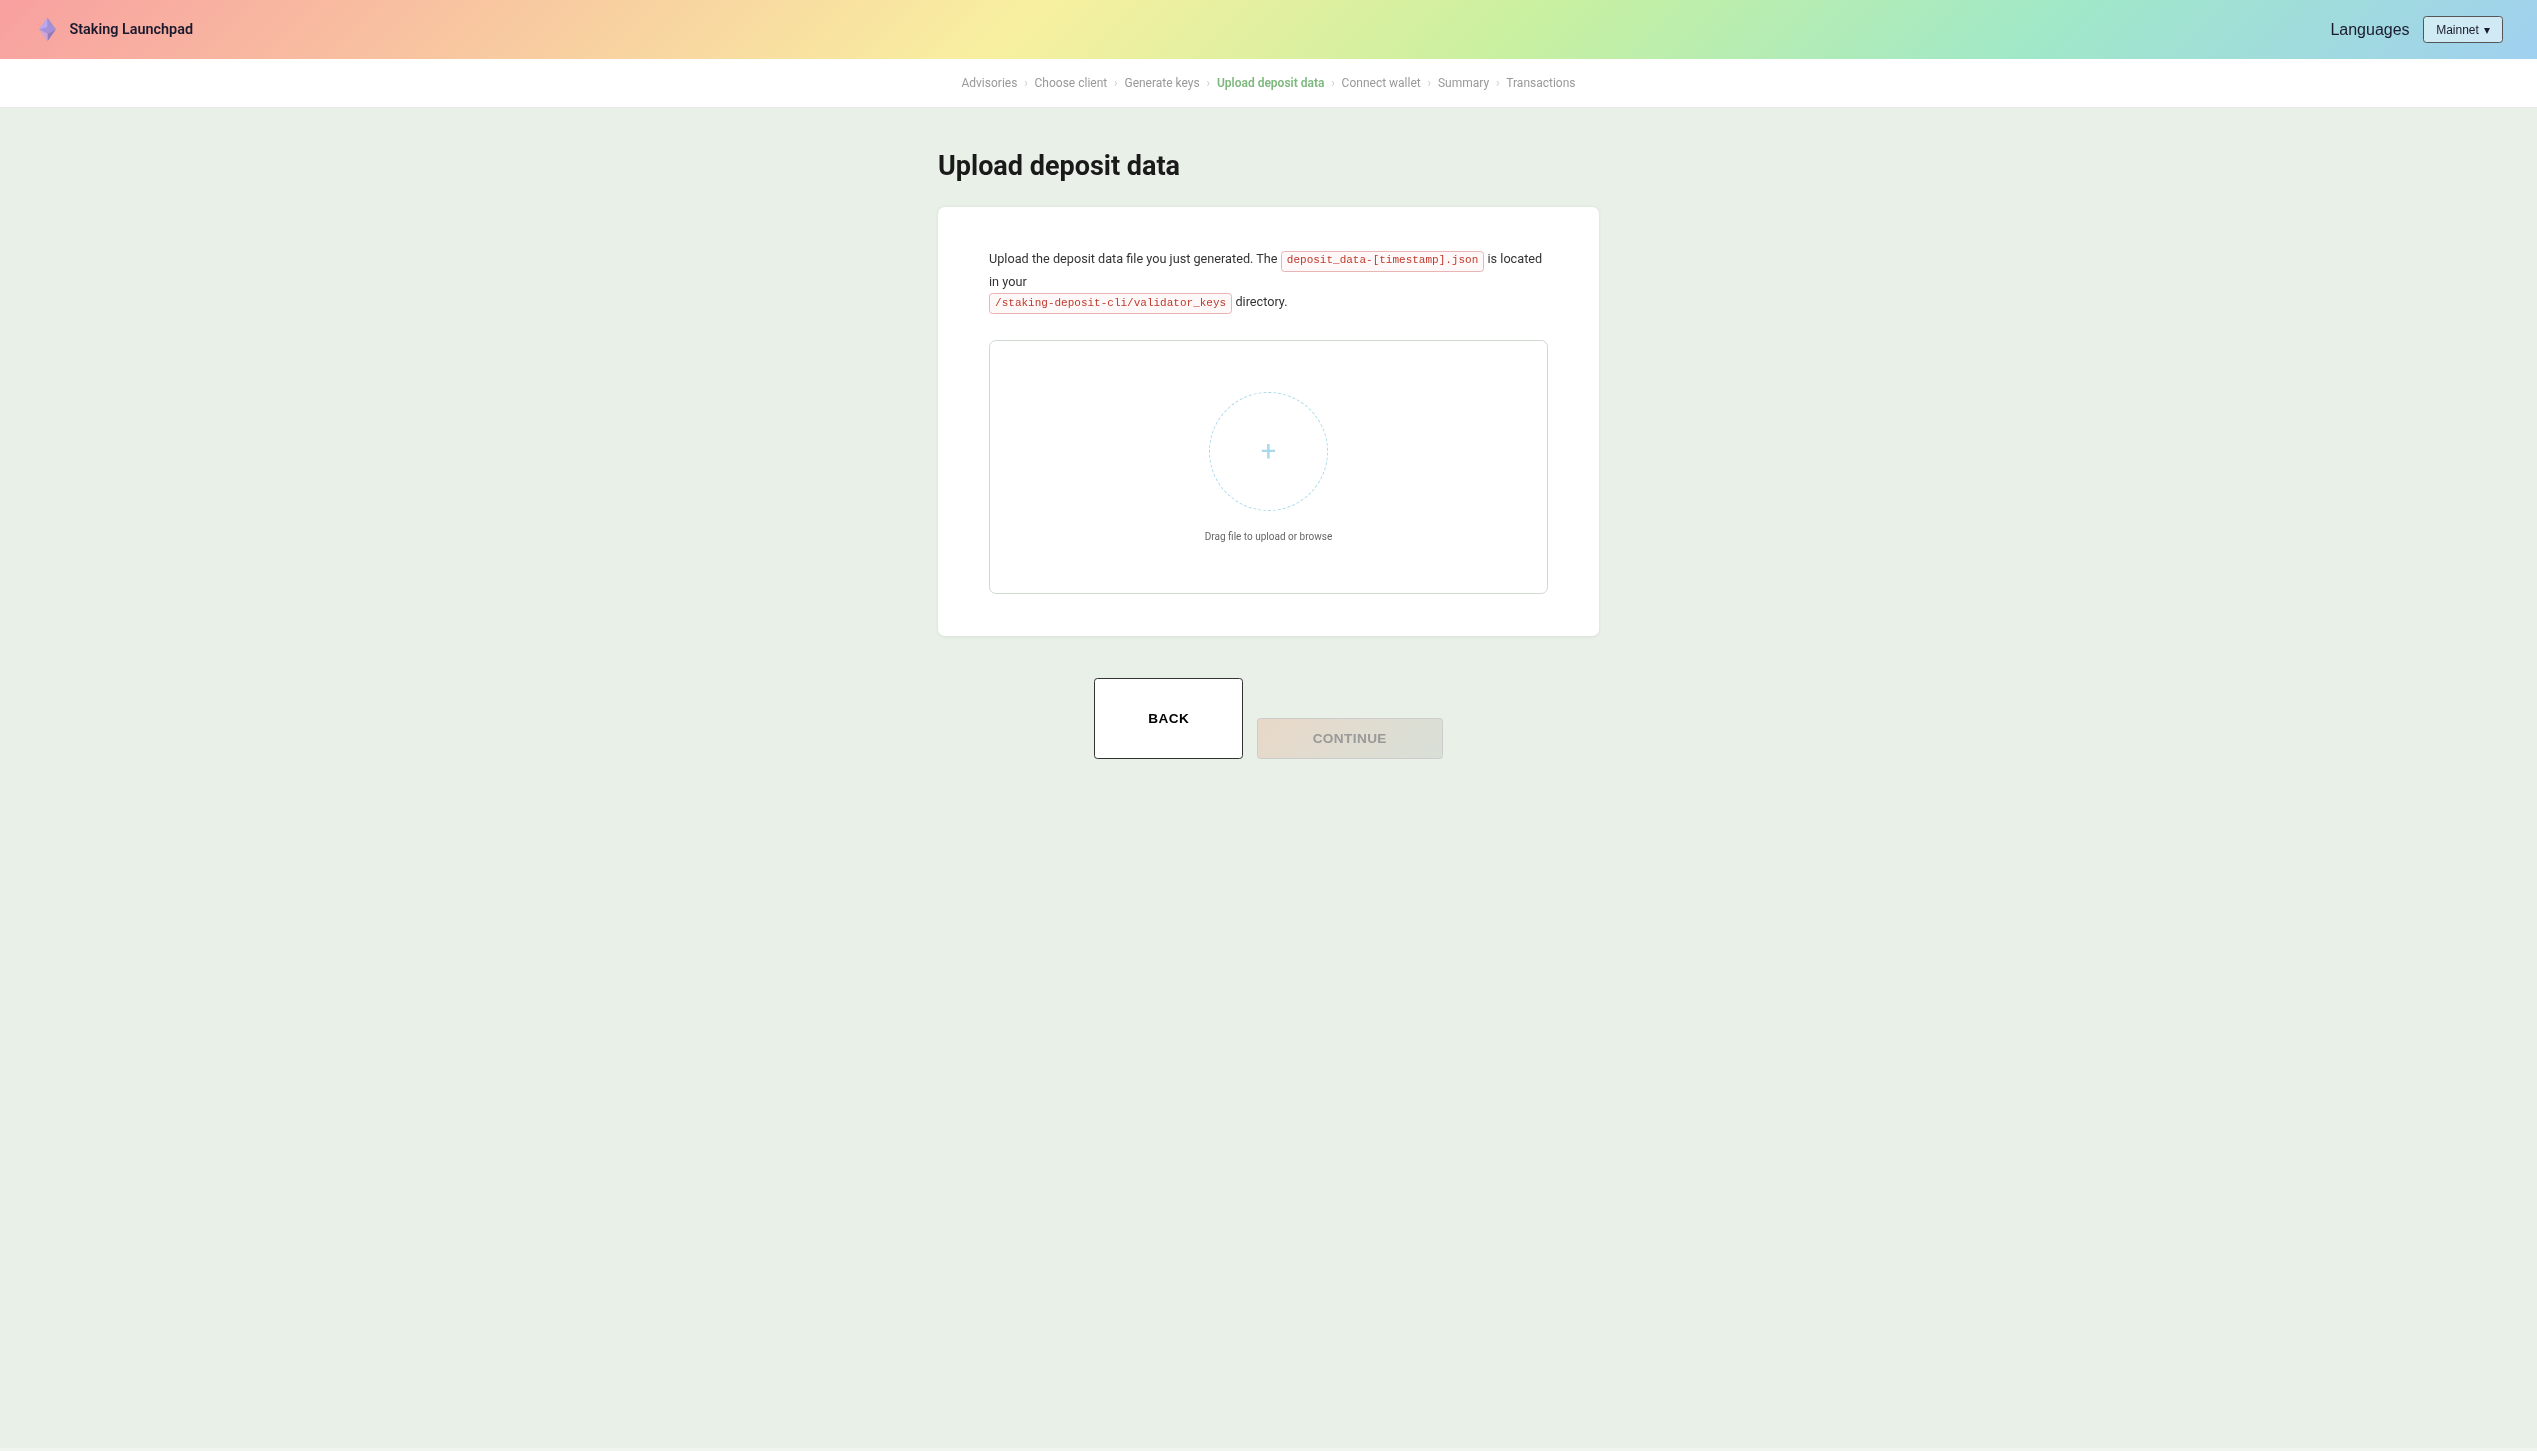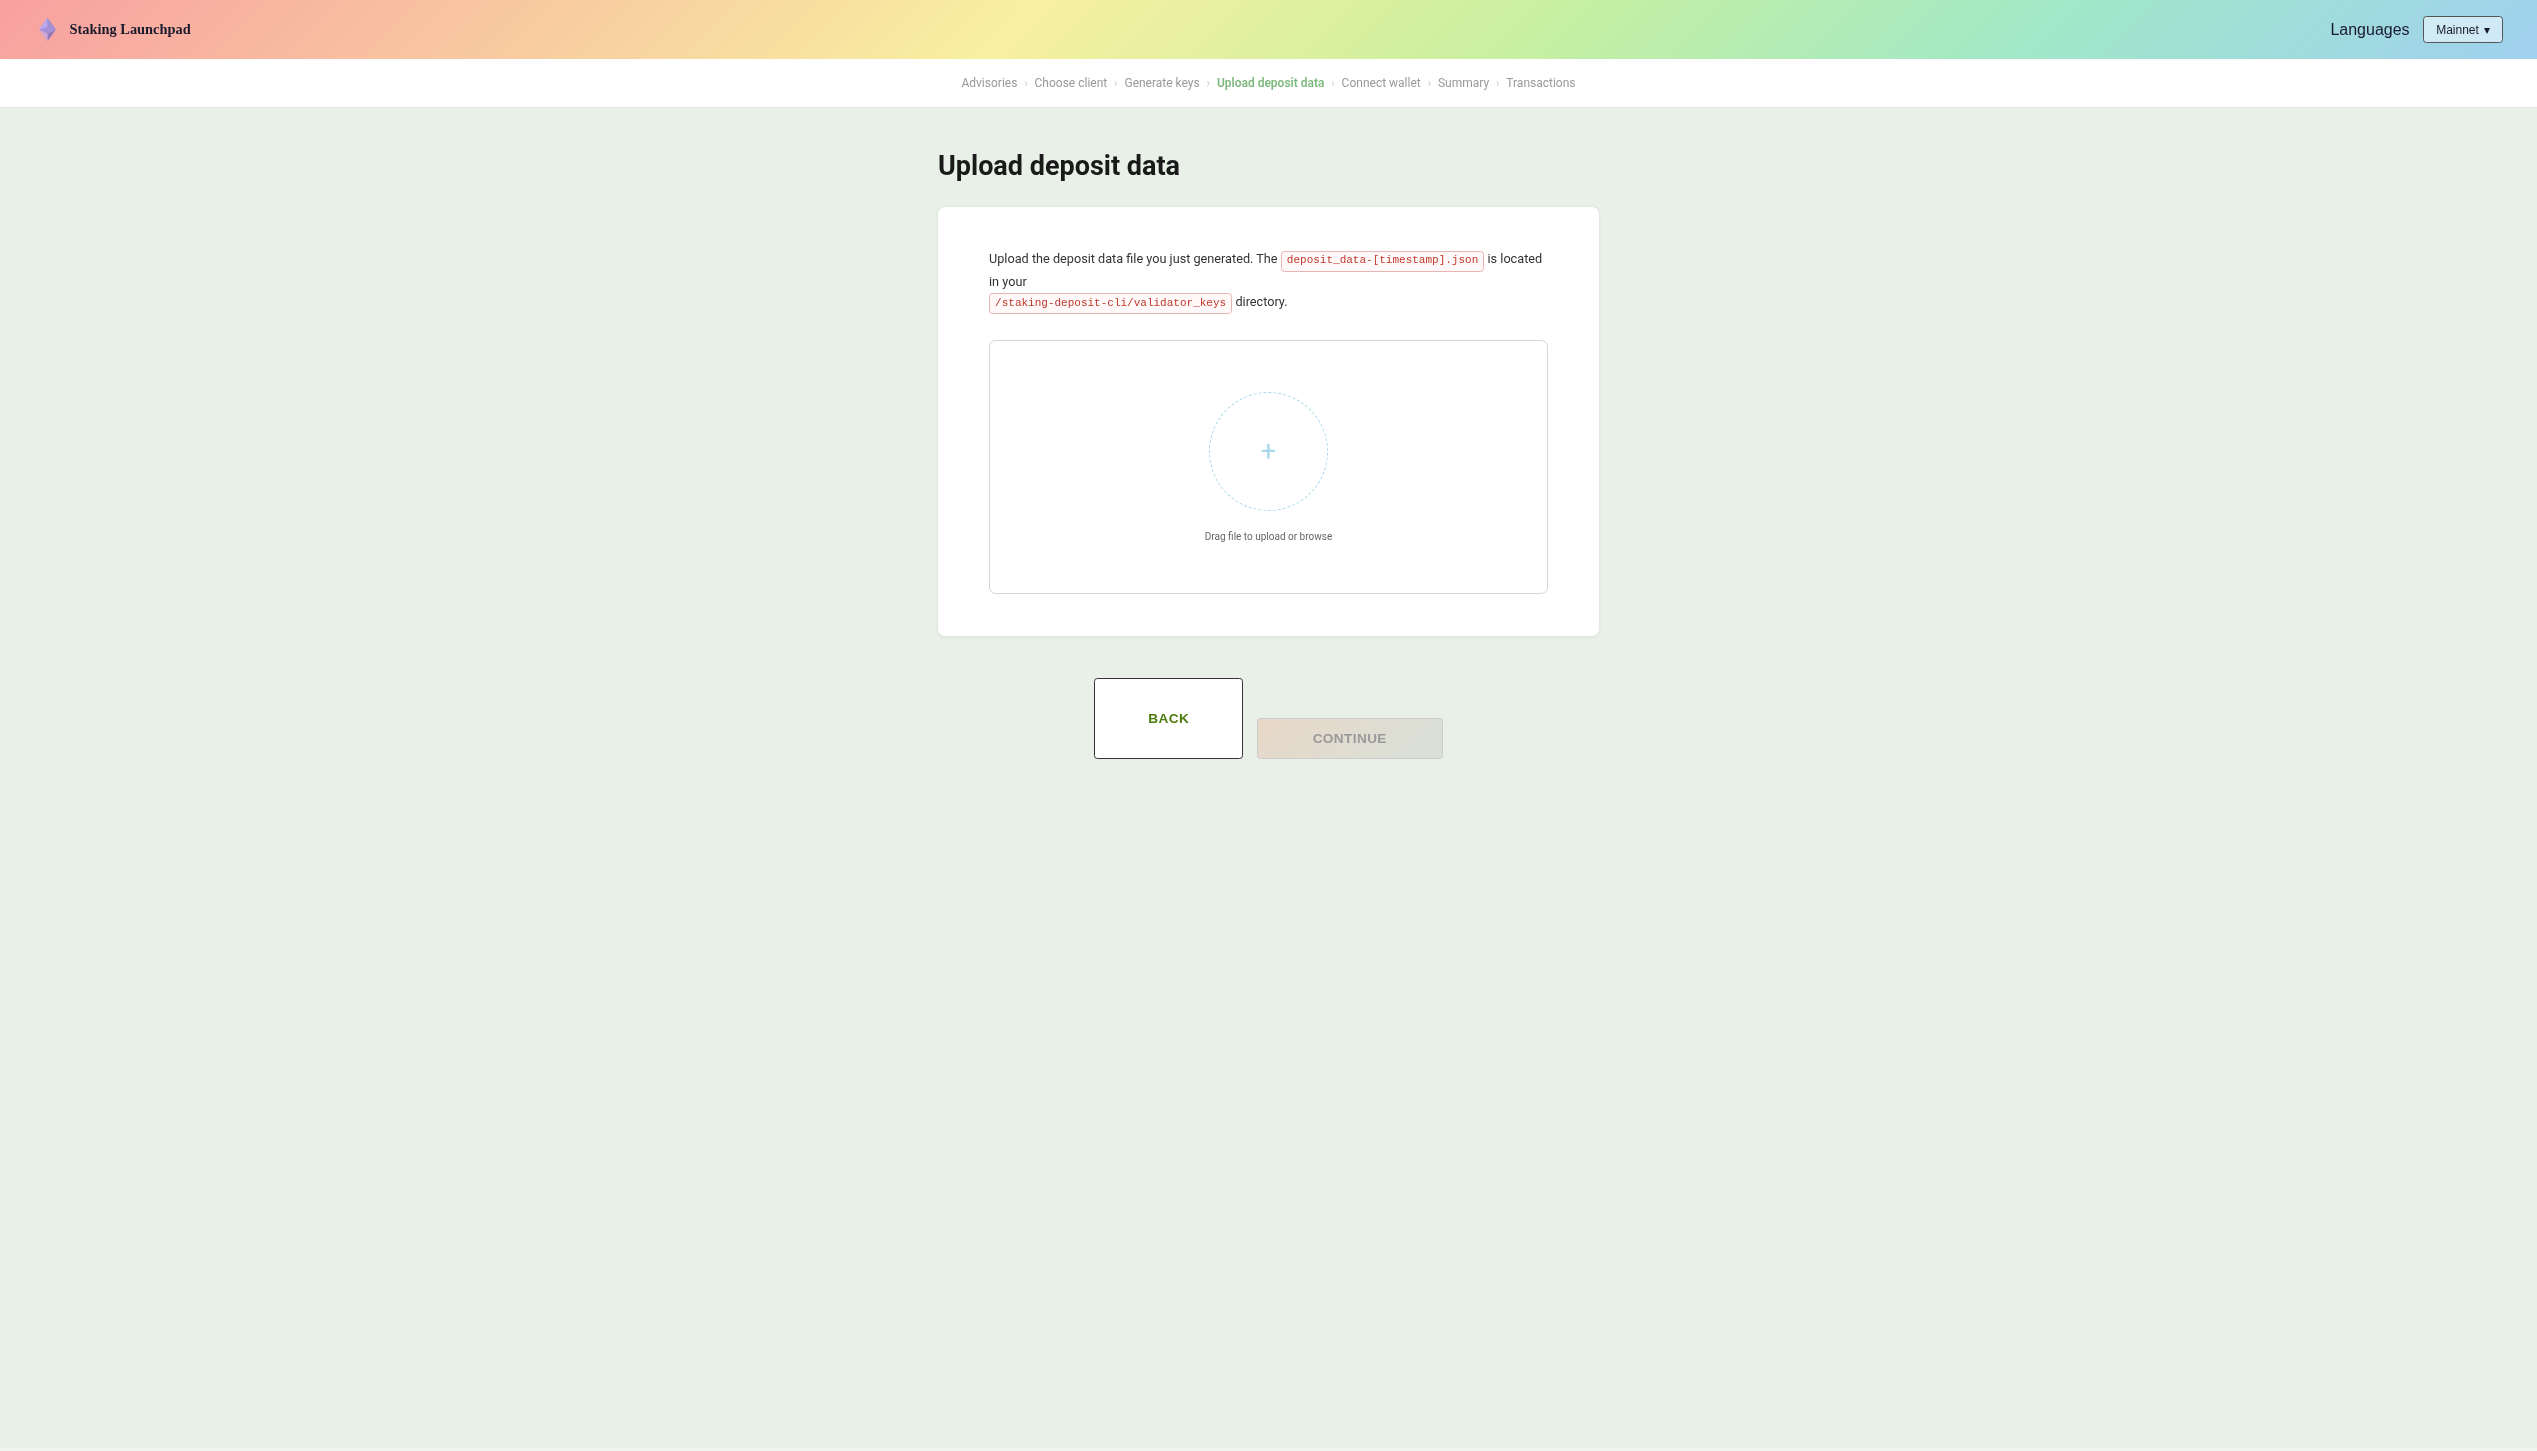--- a/index.html
+++ b/index.html
@@ -25,21 +25,20 @@
       flex-shrink: 0;
     }
     .logo-icon {
       width: 27px;
       height: 27px;
     }
     .logo-text {
       font-size: 14.4px;
       font-weight: 600;
       color: #1a1a2e;
-      font-family: Liberation Serif, serif;
     }
     .nav-links {
       display: flex;
       align-items: center;
       gap: 30.5px;
       flex: 1;
     }
     .nav-link {
       font-size: 12.7px;
       color: #1a1a2e;
@@ -185,21 +184,21 @@
       justify-content: center;
       margin-top: 42px;
     }
 
     .btn-back {
       padding: 12px 53px;
       font-size: 13.6px;
       font-weight: 700;
       border: 1.7px solid #333;
       background: white;
-      color: #4d7c0f;
+      color: #000000;
       border-radius: 3.4px;
       cursor: pointer;
       letter-spacing: 0.4px;
       min-width: 136px;
     }
 
     .btn-continue {
       padding: 12px 41px;
       font-size: 13.6px;
       font-weight: 700;

